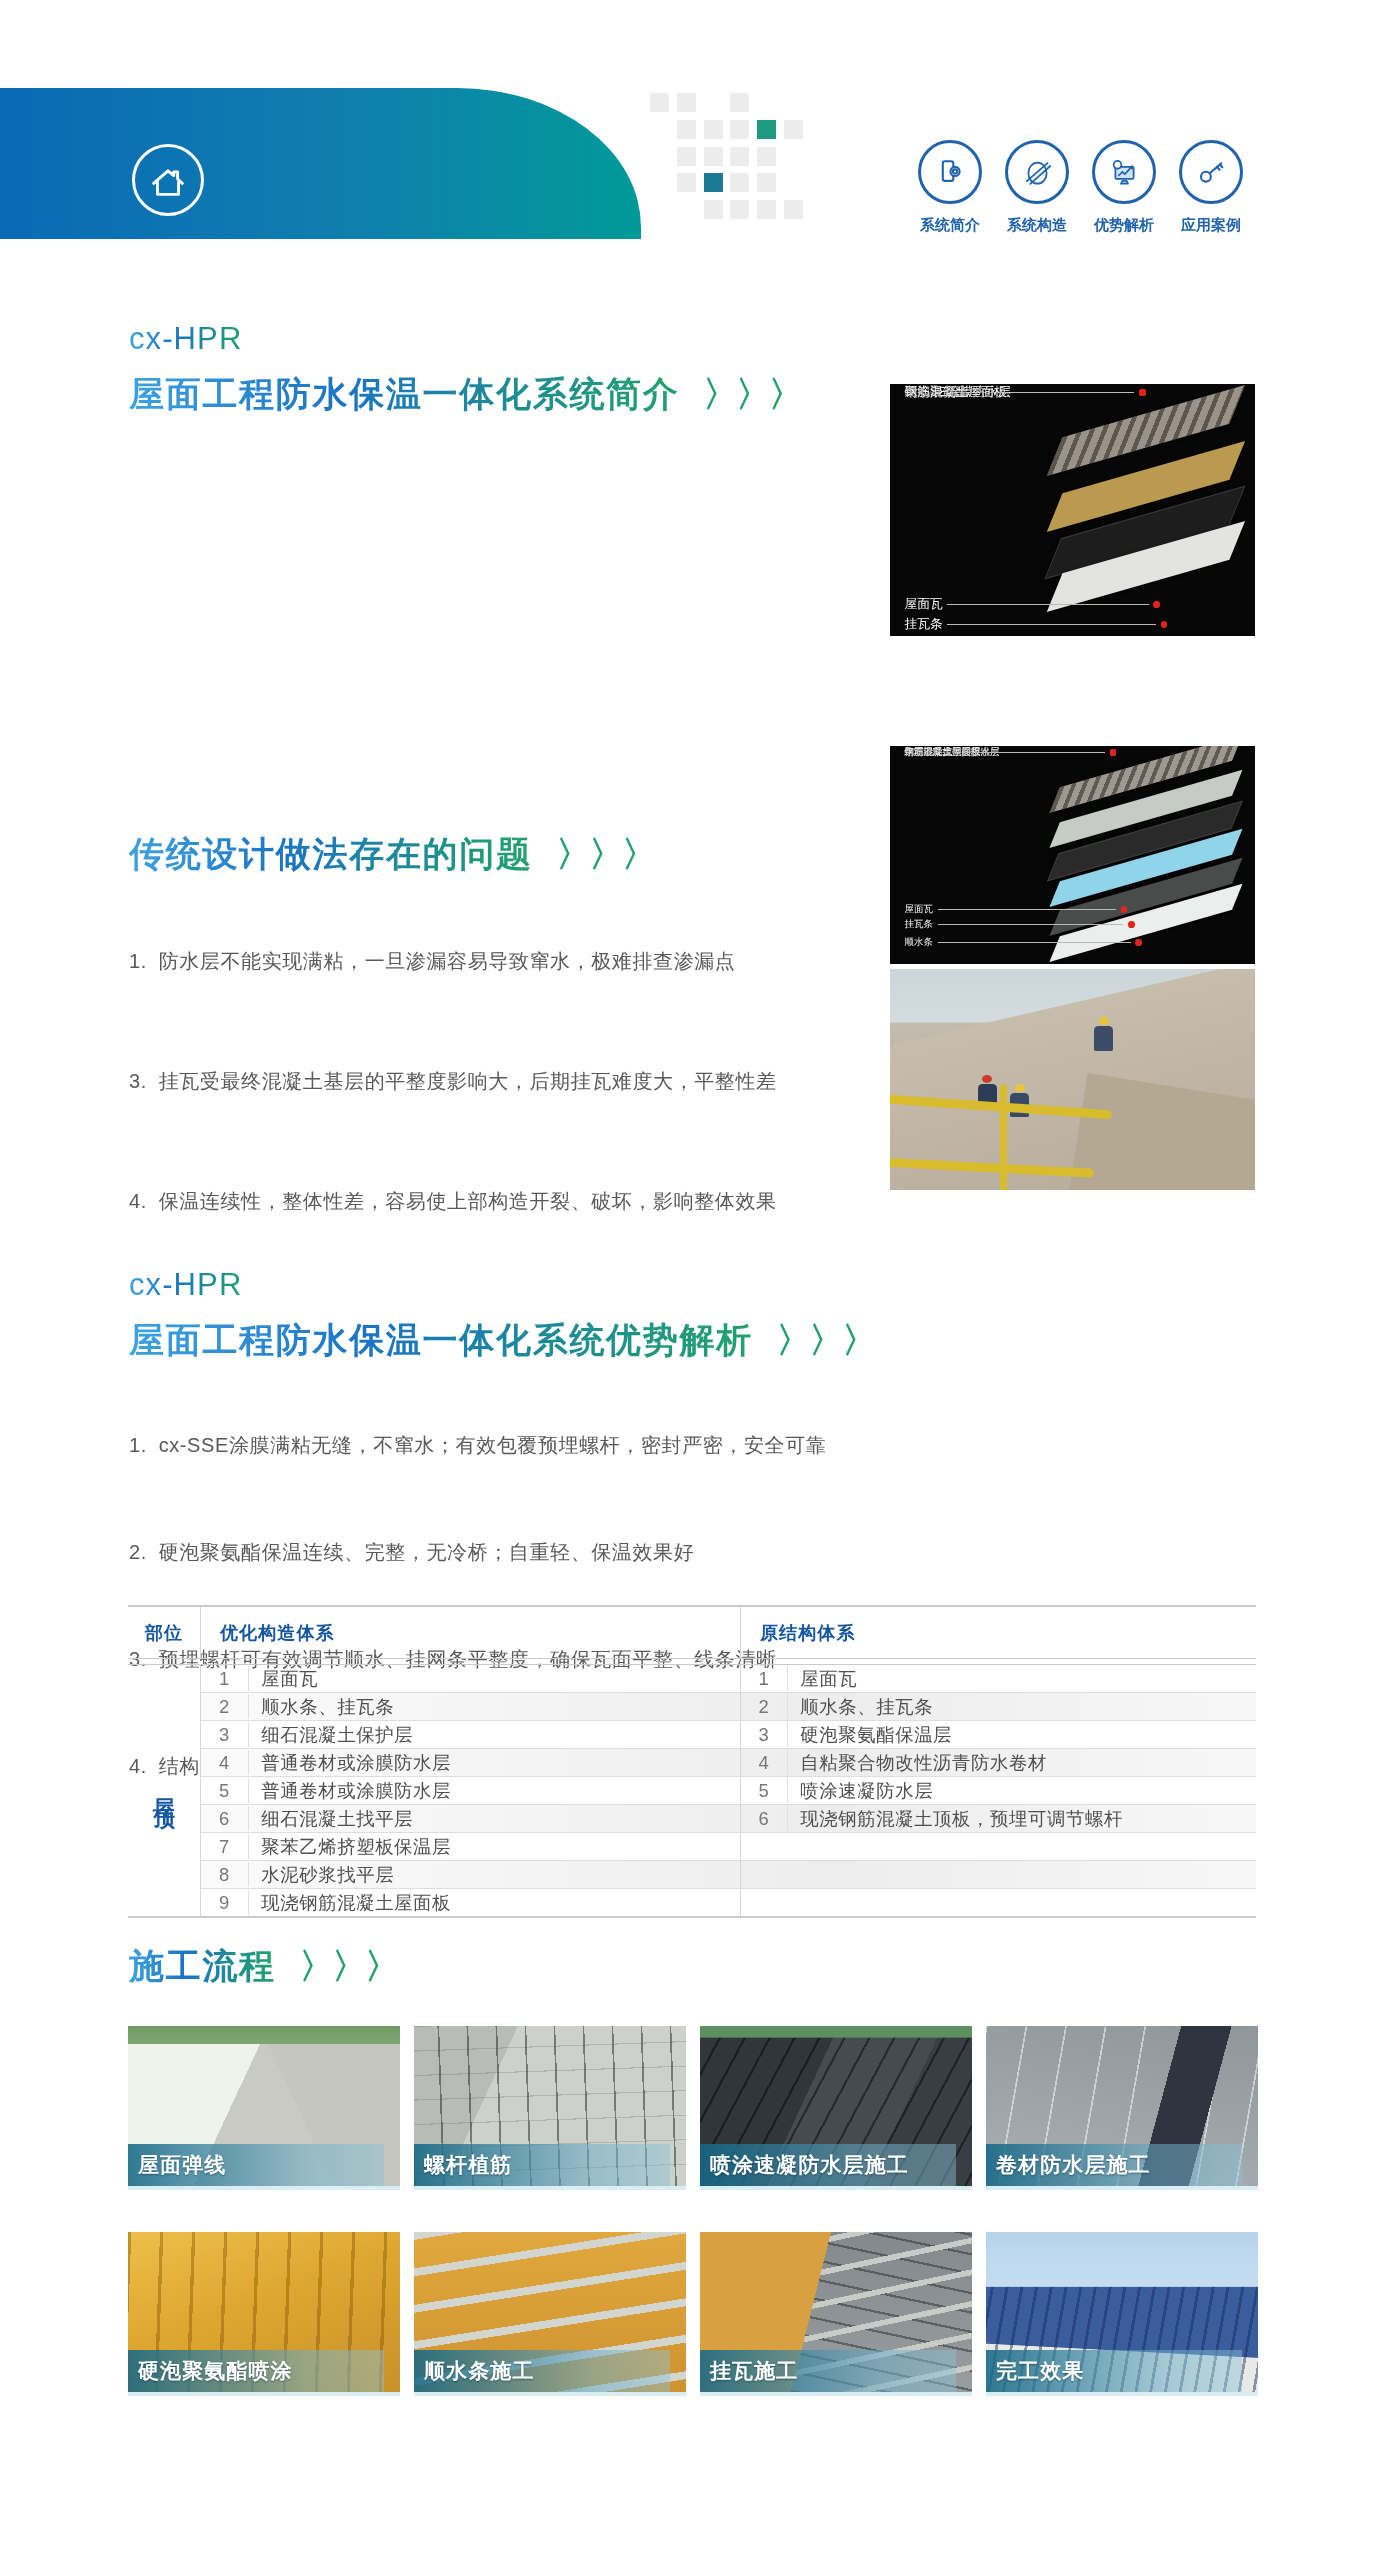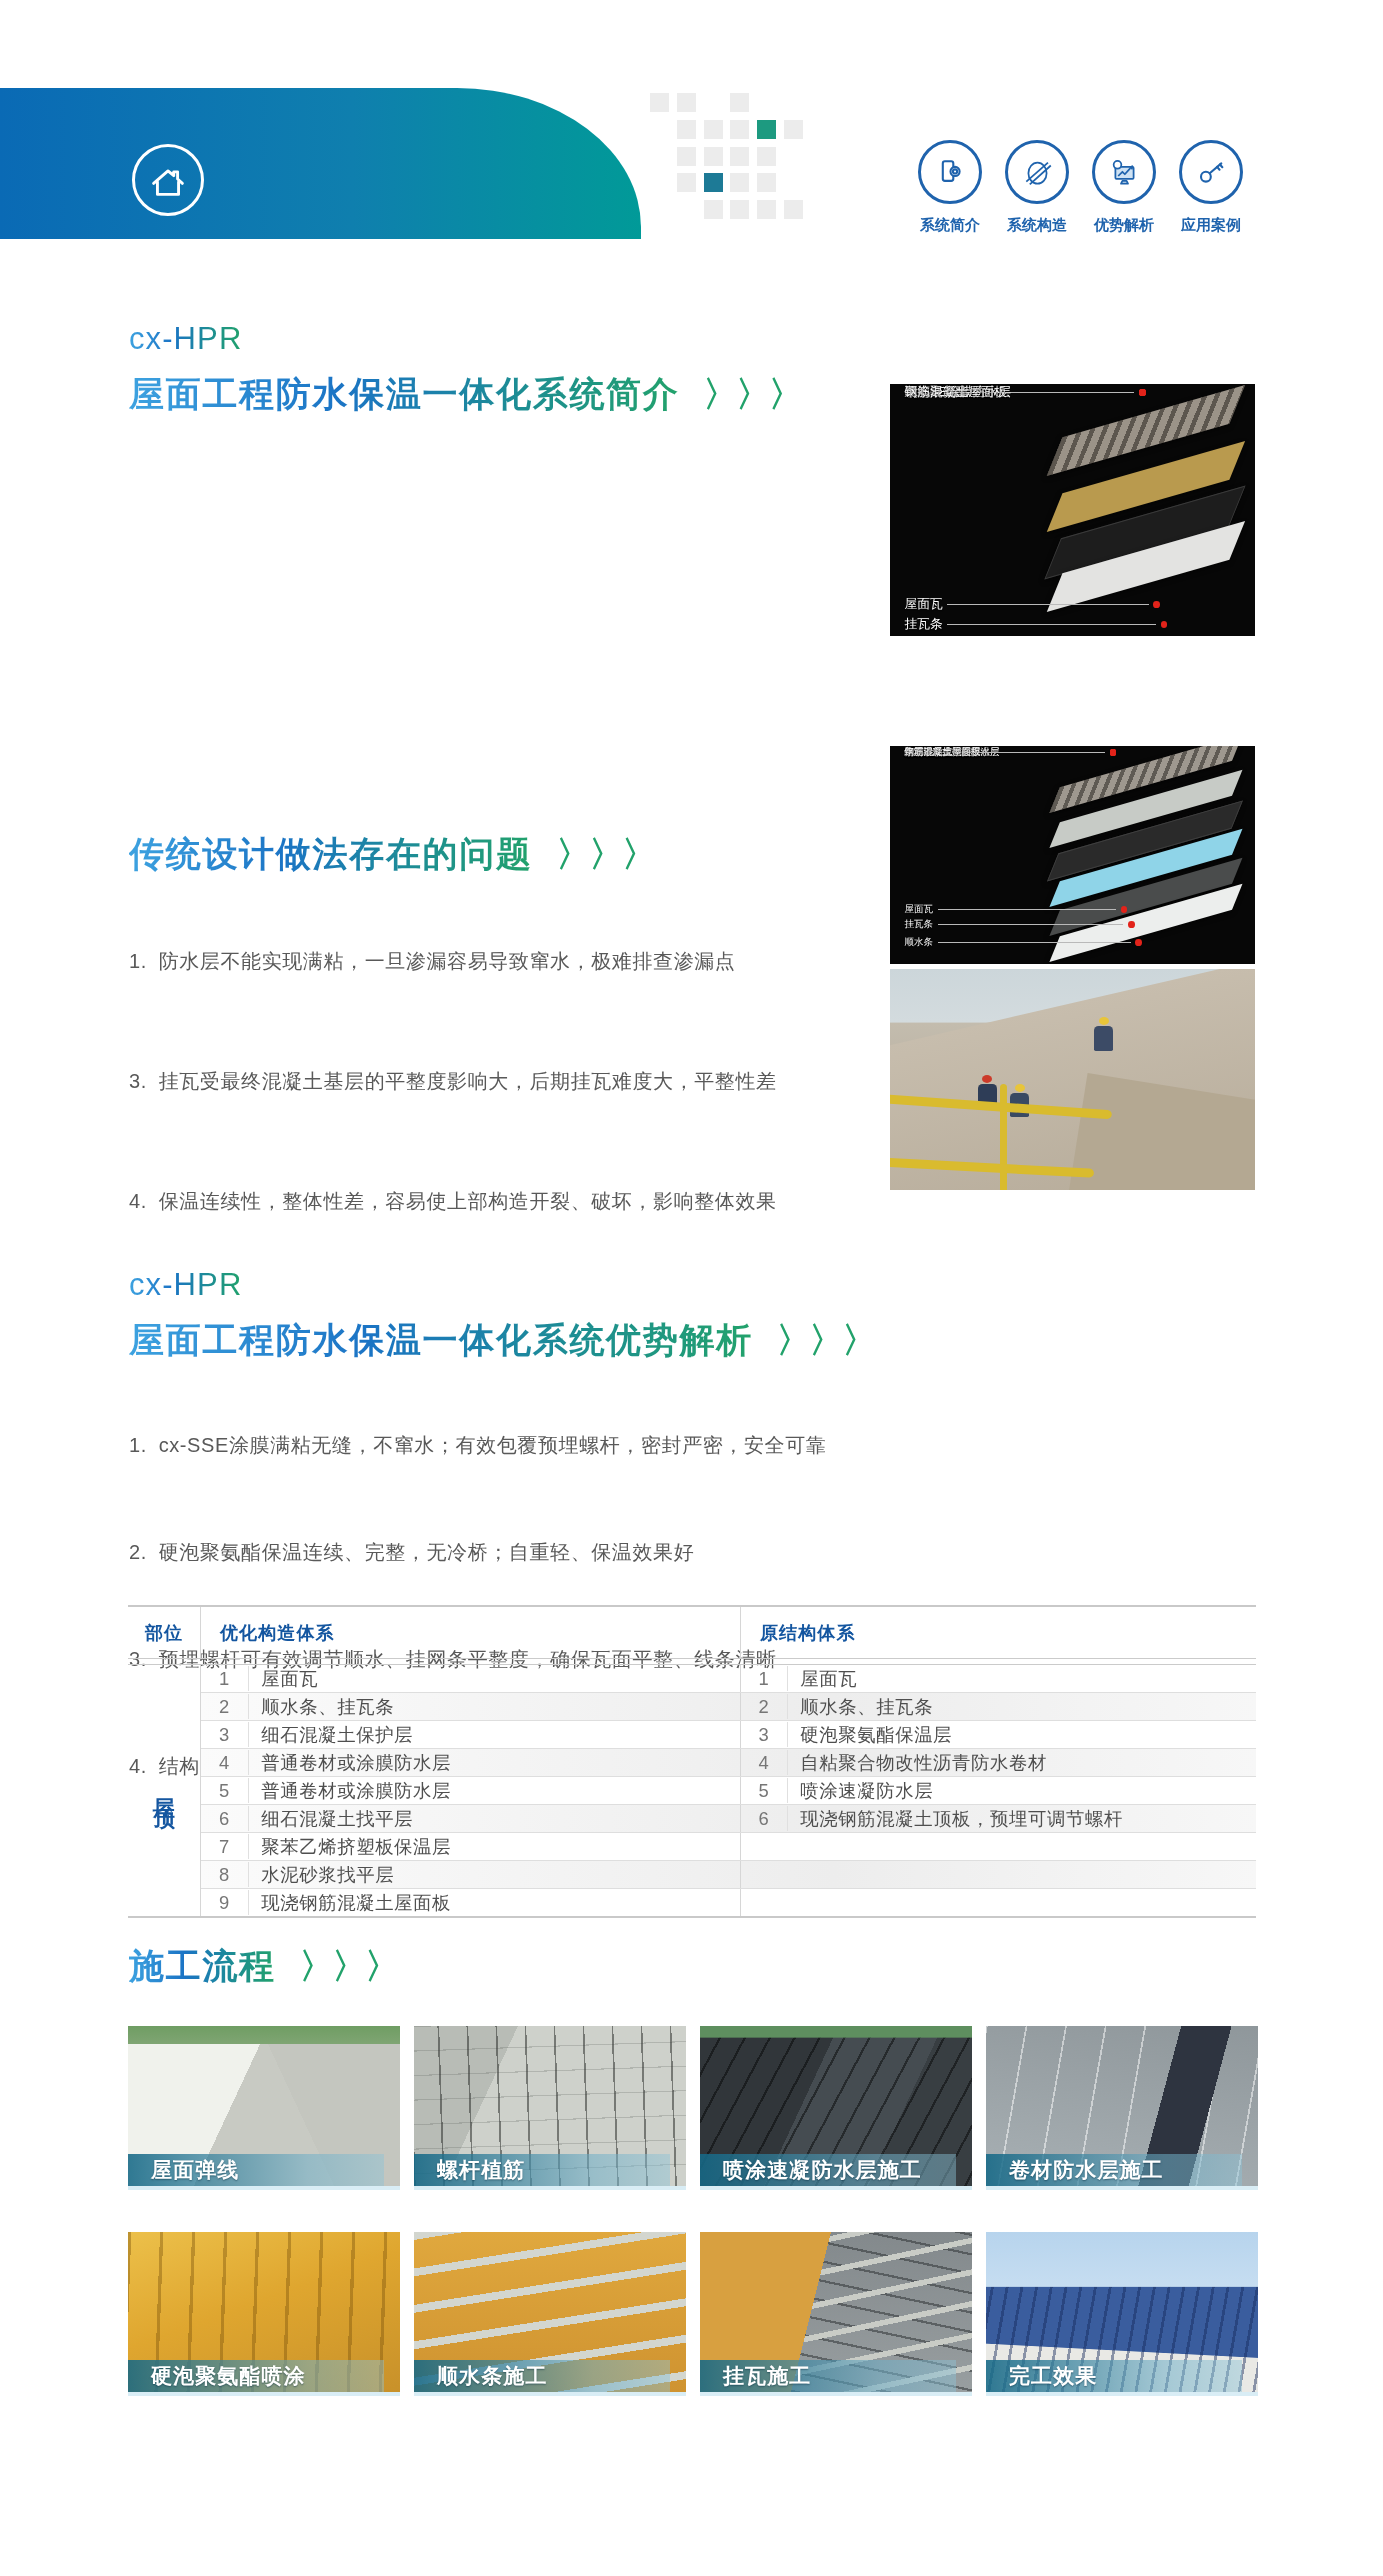--- a/index.html
+++ b/index.html
@@ -122,22 +122,22 @@
   .trow .cnum{color:#767676;text-align:center;}
   .trow .ctext{padding-left:12.2px;border-left:1.1px solid #e0e0e0;}
   .trow .cnum.r{border-left:1.1px solid #d6d6d6;height:100%;display:flex;align-items:center;justify-content:center;}
 
   
   .pgrid{position:absolute;left:128px;top:2026px;display:grid;
         grid-template-columns:repeat(4,272px);gap:42px 14px;}
   .tile{position:relative;width:272px;height:164px;overflow:hidden;}
   .tile .ph{position:absolute;inset:0 0 4.5px 0;}
   .tile .strip{position:absolute;left:0;right:0;bottom:0;height:4.5px;background:#d9edf5;}
-  .tile .cap{position:absolute;left:0;right:16px;bottom:4.5px;height:32px;display:flex;align-items:center;
-        padding-left:23px;color:#fff;font-size:21px;font-weight:bold;letter-spacing:1.1px;text-shadow:0 0.6px 1.7px rgba(0,40,60,.5);
+  .tile .cap{position:absolute;left:0;right:16px;bottom:4.5px;height:42px;display:flex;align-items:center;
+        padding-left:10px;color:#fff;font-size:21px;font-weight:bold;letter-spacing:1.1px;text-shadow:0 0.6px 1.7px rgba(0,40,60,.5);
         background:linear-gradient(90deg,rgba(21,104,134,.88),rgba(109,174,199,.55) 70%,rgba(140,195,215,.45));}
 
   .p1{background:linear-gradient(180deg,#6f9d63 0%,#7fa573 11%,#e3e5df 11.5%),#e3e5df;
       background-image:linear-gradient(180deg,#6f9d63 0%,#7fa573 11%,rgba(0,0,0,0) 11.5%),
       conic-gradient(from 155deg at 50% 6%,#c8cac3 0 50deg,#f0f2ec 50deg 115deg,#c4c6bf 115deg 360deg);}
   .p2{background:#c6c9c4;
       background-image:repeating-linear-gradient(88deg,rgba(45,48,45,.55) 0 1.7px,rgba(0,0,0,0) 1.7px 29px),
       repeating-linear-gradient(178deg,rgba(90,95,90,.25) 0 1.1px,rgba(0,0,0,0) 1.1px 24.5px),
       linear-gradient(115deg,#b8bcb6 0 30%,#ced1cb 30%);}
   .p3{background:#3c4246;

